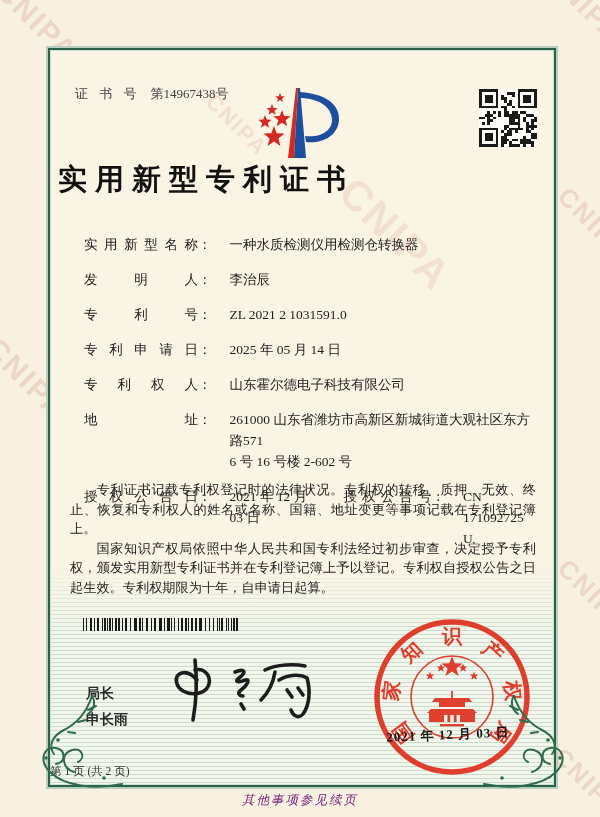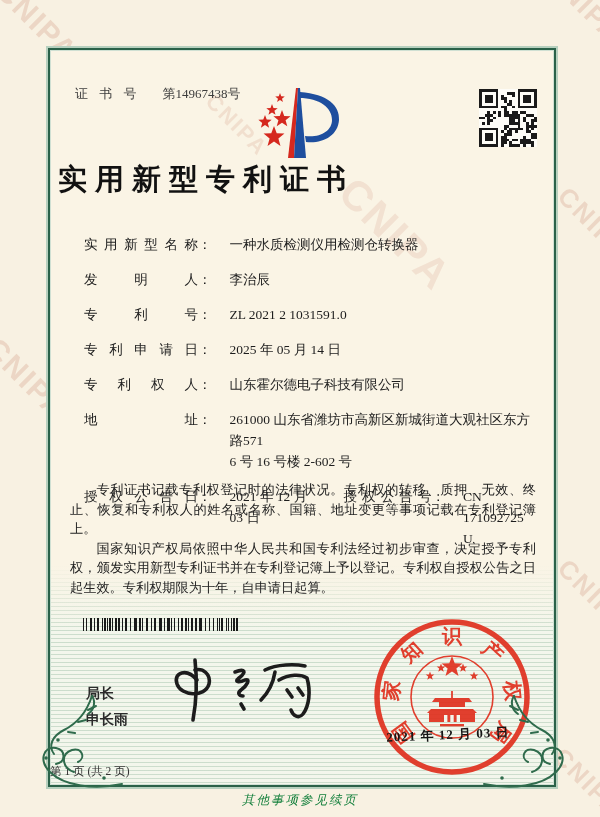--- a/index.html
+++ b/index.html
@@ -23,21 +23,21 @@
     box-shadow:0 0 0 2px #b7d0be, inset 0 0 0 1px #cfe0d3;
     background:
       linear-gradient(180deg,#faf4e5 0%,#faf4e5 70%,rgba(250,244,229,0) 79%),
       repeating-linear-gradient(180deg,rgba(122,168,138,0.32) 0 1px, rgba(246,249,240,0) 1px 4px),
       #f3f6ec;
     z-index:1;
   }
   .frame>*{position:absolute;z-index:2;}
   .frame .wm-in{z-index:1;}
   
-  .cert-no{left:25px;top:35px;font-size:13px;color:#3d3d3d;display:flex;gap:22px;}
+  .cert-no{left:25px;top:35px;font-size:13px;color:#3d3d3d;display:flex;gap:10px;}
   .cert-no .lbl{letter-spacing:4px;}
   .logo{left:186px;top:32px;width:122px;height:80px;}
   .qr{left:429px;top:39px;width:58px;height:58px;}
   .title{
     left:0;top:110px;width:100%;text-align:left;
     font-size:29px;font-weight:bold;letter-spacing:8px;text-indent:8px;color:#111;
   }
   
   .fields{left:34px;top:184px;width:452px;font-size:13.5px;line-height:21px;}
   .fr{display:flex;margin-bottom:14px;}
@@ -66,21 +66,21 @@
     left:314px;top:676px;width:168px;text-align:center;
     font-size:13px;font-weight:bold;color:#151515;letter-spacing:1px;
     transform:rotate(-2.5deg);z-index:3;
   }
   .page-info{left:0;top:714px;width:100%;text-align:left;font-size:11.5px;color:#333;}
   .orn{width:96px;height:104px;}
   .orn-l{left:-16px;top:638px;}
   .orn-r{left:426px;top:638px;transform:scaleX(-1);}
   .continuation{
     position:absolute;left:0;top:792px;width:100%;text-align:center;
-    font-size:12.5px;font-style:italic;color:#15803d;z-index:2;letter-spacing:2px;
+    font-size:12.5px;font-style:italic;color:#701a75;z-index:2;letter-spacing:2px;
   }
 </style>
 </head>
 <body>
 
 <div class="page">
 
   <div class="wm" style="left:-14px;top:4px;font-size:30px;">CNIPA</div>
   <div class="wm" style="left:538px;top:-10px;font-size:27px;">CNIPA</div>
   <div class="wm" style="left:-24px;top:362px;font-size:30px;">CNIPA</div>

